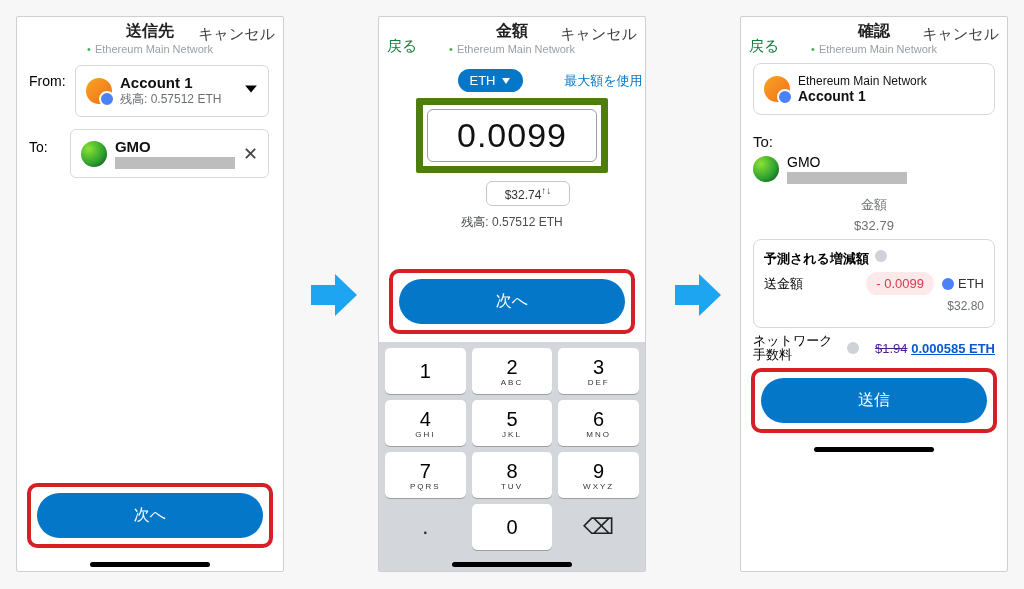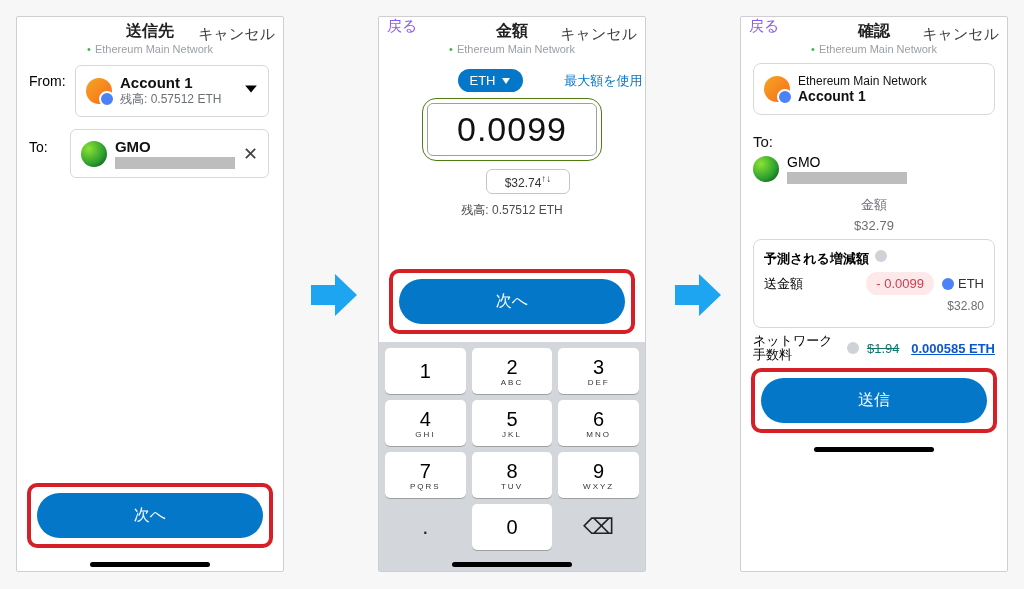--- a/index.html
+++ b/index.html
@@ -12,21 +12,21 @@
   .phone.p3 { left: 740px; }
 
   .arrow { position: absolute; top: 270px; width: 50px; height: 50px; fill: #1ea5f1; }
   .arrow.a1 { left: 309px; }
   .arrow.a2 { left: 673px; }
 
   .hdr { position: relative; height: 40px; border-bottom: 0px; }
   .hdr .title { position: absolute; left: 0; right: 0; top: 4px; text-align: center; font-size: 16px; font-weight: 600; color: #222; }
   .hdr .net { position: absolute; left: 0; right: 0; bottom: 2px; text-align: center; font-size: 11px; color: #9aa0a6; }
   .hdr .net::before { content:"•"; color:#3cb34c; margin-right:4px; }
-  .hdr .back { position: absolute; left: 8px; top: 0; color: #8b5cf6; font-size: 15px; }
+  .hdr .back { position: absolute; left: 8px; top: 20px; color: #15803d; font-size: 15px; }
   .hdr .cancel { position:absolute; right:8px; top:8px; color:#404040; font-size:15px; }
   .pill-card { margin: 4px 10px; border:1px solid #d6d8db; border-radius:6px; padding:8px 10px; display:flex; align-items:center; gap:8px; background:#fff; }
   .acct-icon { width:26px;height:26px;border-radius:50%;background:linear-gradient(135deg,#f5a623,#f76b1c); position:relative; }
   .acct-icon::after { content:""; position:absolute; right:-3px; bottom:-3px; width:12px;height:12px;border-radius:50%; background:#4c82f7; border:2px solid #fff; }
   .contact-icon { width:26px;height:26px;border-radius:50%;background:radial-gradient(circle at 30% 30%, #8be234, #2b9e2f 60%, #0b3d14); }
   .flex-col { display:flex; flex-direction:column; }
   .acct-name { font-size:15px; font-weight:600; color:#111; }
   .acct-sub { font-size:12px; color:#6b7075; }
   .caret { margin-left:auto; }
   .x-btn { margin-left:auto; font-size:18px; color:#444; }
@@ -40,21 +40,21 @@
   .btn-wrap { margin:0 10px 8px; }
 
   .home-ind { width:120px;height:5px;background:#000;border-radius:3px; margin:6px auto 4px; }
 
   
   .chip { display:inline-flex; align-items:center; gap:5px; background:#0477c9; color:#fff; font-size:13px; padding:4px 12px; border-radius:14px; }
   .chip svg{width:10px;height:10px;fill:#fff;}
   .uselink { color:#0477c9; font-size:13px; }
   .row-center { text-align:center; }
   .amount-field { border:1px solid #9aa0a6; border-radius:6px; font-size:34px; letter-spacing:1px; padding:6px 10px; display:inline-block; min-width:170px; text-align:center; color:#111; }
-  .amount-wrap { border:1px solid #4d7c0f; border-radius:14px; padding:4px; display:inline-block; margin:6px 0 4px;}
+  .amount-wrap { border:7px solid #4d7c0f; border-radius:2px; padding:4px; display:inline-block; margin:6px 0 4px;}
   .fiat { display:inline-block; border:1px solid #c3c6c9; border-radius:6px; padding:3px 18px; font-size:12px; color:#333;margin-left:32px; }
   .fiat-sup { font-size:10px; vertical-align:super;}
   .sub-balance { font-size:12px; color:#4a4d50; margin-top:8px;}
 
   .keypad { background:#d3d6db; padding:6px; display:grid; grid-template-columns:repeat(3,1fr); gap:6px; }
   .key { background:#fff; border-radius:5px; height:46px; display:flex; flex-direction:column; align-items:center; justify-content:center; font-size:20px; box-shadow:0 1px 0 rgba(0,0,0,.25); }
   .key .sub { font-size:8px; letter-spacing:2px; color:#333; line-height:8px; }
   .key.util { background:transparent; box-shadow:none; font-size:22px; color:#222; }
 
   
@@ -68,21 +68,21 @@
   .bal-val{font-size:13px;font-weight:700;}
   .amount-big { font-size:34px; font-weight:500; text-align:center; margin-top:4px;}
   .fiat-sm { font-size:13px; color:#6b7075; text-align:center; margin-top:4px;}
   .pred-card { border:1px solid #d6d8db; border-radius:8px; padding:10px; }
   .pred-row { display:flex; align-items:center; margin:4px 0; font-size:13px;}
   .pill-neg { background:#fde8ea; color:#d83b4a; padding:4px 10px; border-radius:12px; font-size:13px; }
   .eth-tag { margin-left:8px; font-size:13px; color:#333; display:inline-flex; align-items:center; gap:4px;}
   .eth-tag::before{content:"";width:12px;height:12px;border-radius:50%;background:#4c82f7;display:inline-block;}
   .netfee-row { display:flex; align-items:center; font-size:13px; padding:0 12px;}
   .link-b{color:#0b57d0;font-weight:700;text-decoration:underline;}
-  .strike{text-decoration:line-through;color:#0f766e;margin-right:8px;}
+  .strike{text-decoration:line-through;color:#4c1d95;}
 
   .caret-svg{width:14px;height:14px;}
 </style>
 </head>
 <body>
 <div class="stage">
 
 <svg class="arrow a1" viewBox="0 0 50 50">
       <path d="M2 15 H26 V4 L48 25 L26 46 V35 H2 Z"></path>
     </svg>

